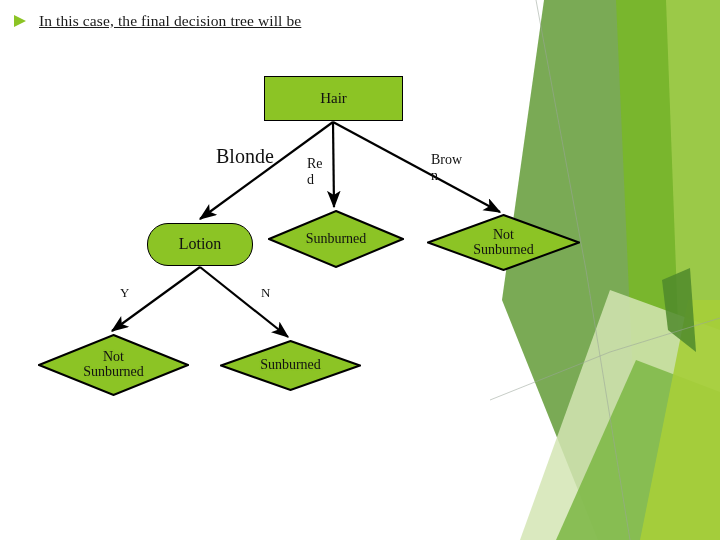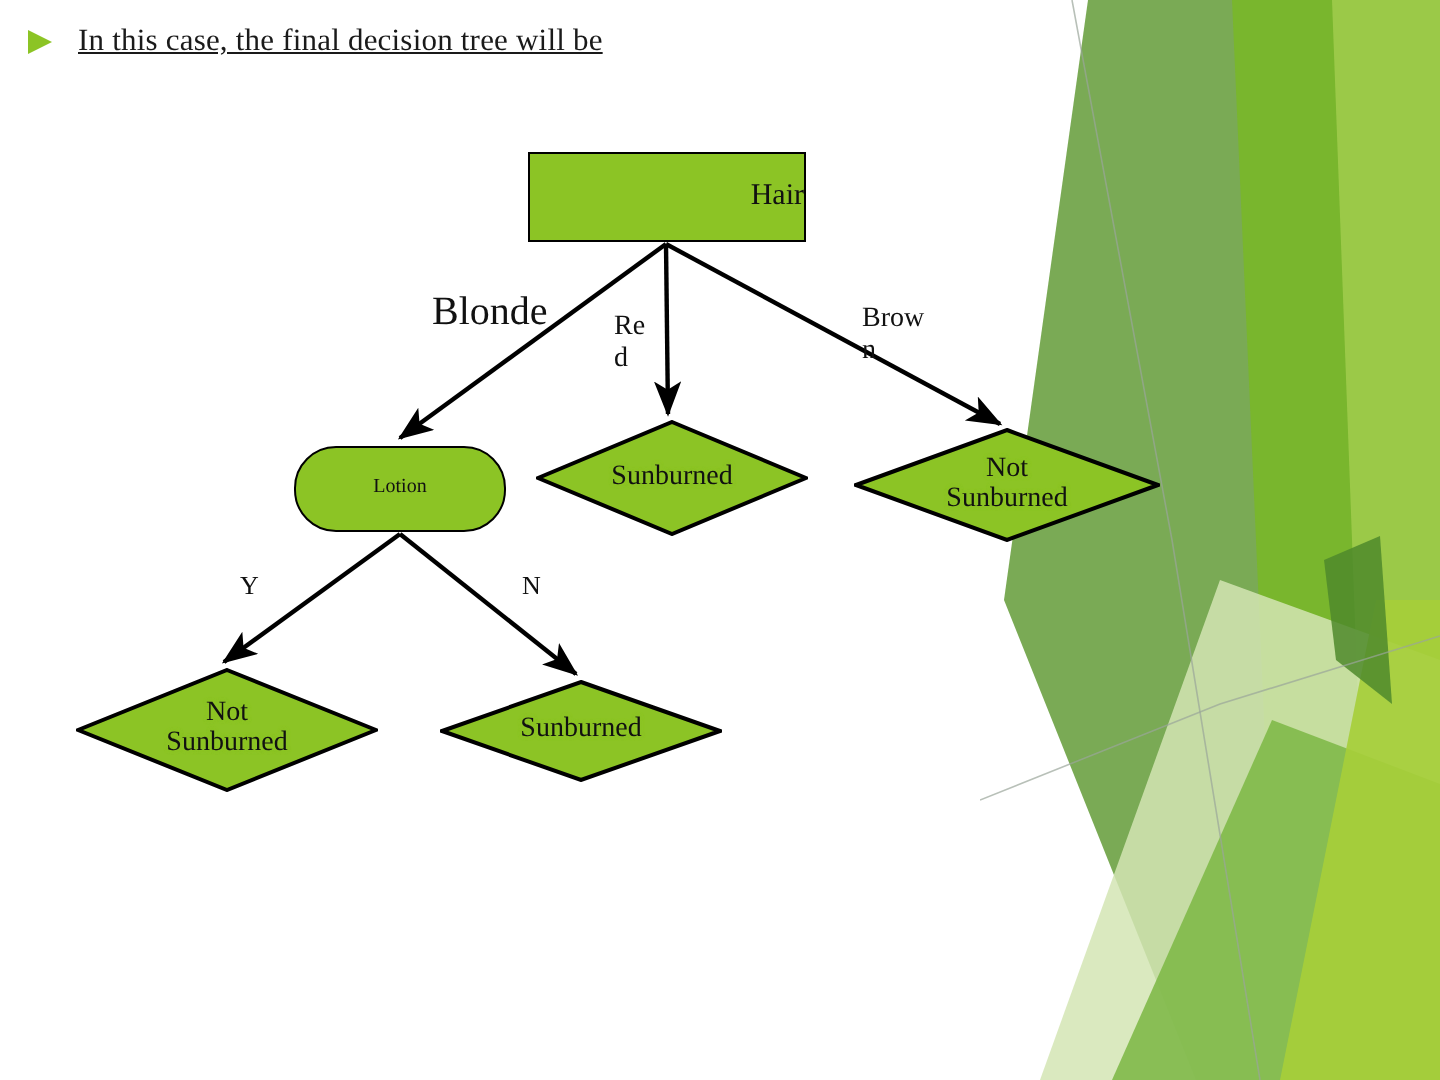--- a/index.html
+++ b/index.html
@@ -146,24 +146,24 @@
       </defs>
       <g id="edge-lines">
           <line x1="333" y1="122" x2="200" y2="219" stroke="#000000" stroke-width="2.2" marker-end="url(#arrowhead)"></line>
           <line x1="333" y1="122" x2="334" y2="207" stroke="#000000" stroke-width="2.2" marker-end="url(#arrowhead)"></line>
           <line x1="333" y1="122" x2="500" y2="212" stroke="#000000" stroke-width="2.2" marker-end="url(#arrowhead)"></line>
           <line x1="200" y1="267" x2="112" y2="331" stroke="#000000" stroke-width="2.2" marker-end="url(#arrowhead)"></line>
           <line x1="200" y1="267" x2="288" y2="337" stroke="#000000" stroke-width="2.2" marker-end="url(#arrowhead)"></line>
         </g>
     </svg>
     <div id="node-layer">
-        <div class="node rect-node" style="left: 264px; top: 76px; width: 139px; height: 45px; font-size: 15px; justify-content: flex-end;">
+        <div class="node rect-node" style="left: 264px; top: 76px; width: 139px; height: 45px; font-size: 15px;">
           <span style="white-space: pre-line;">Hair</span>
         </div>
-        <div class="node rect-node" style="left: 147px; top: 223px; width: 106px; height: 43px; font-size: 10px; border-radius: 21px;">
+        <div class="node rect-node" style="left: 147px; top: 223px; width: 106px; height: 43px; font-size: 16px; border-radius: 21px;">
           <span style="white-space: pre-line;">Lotion</span>
         </div>
         <div class="node diamond-node" style="left: 268px; top: 210px; width: 136px; height: 58px; font-size: 14px;">
           <svg class="diamond-shape" viewBox="0 0 136 58" preserveAspectRatio="none">
             <polygon points="68,1 135,29 68,57 1,29" fill="#8CC425" stroke="#000000" stroke-width="2"></polygon>
           </svg>
           <span class="diamond-label" style="white-space: pre-line;">Sunburned</span>
         </div>
         <div class="node diamond-node" style="left: 427px; top: 214px; width: 153px; height: 57px; font-size: 14px;">
           <svg class="diamond-shape" viewBox="0 0 153 57" preserveAspectRatio="none">

